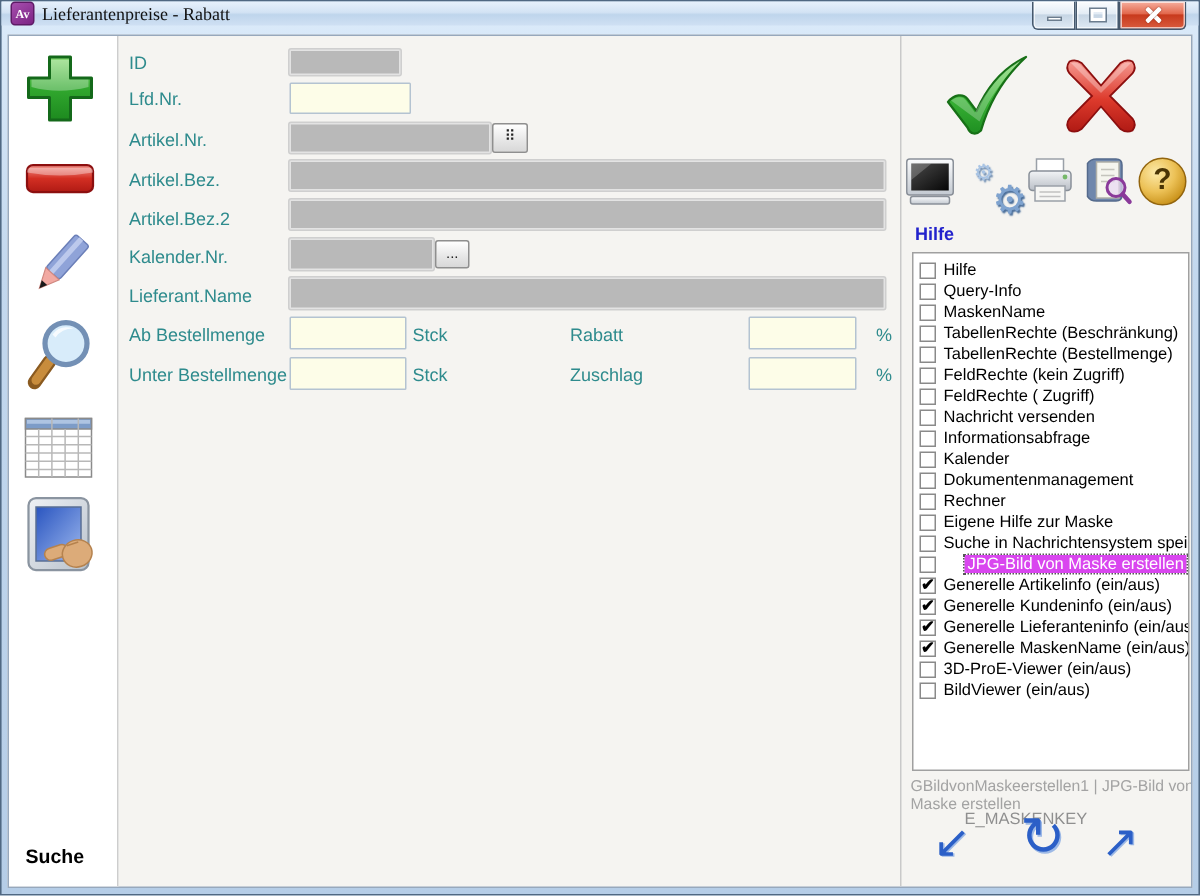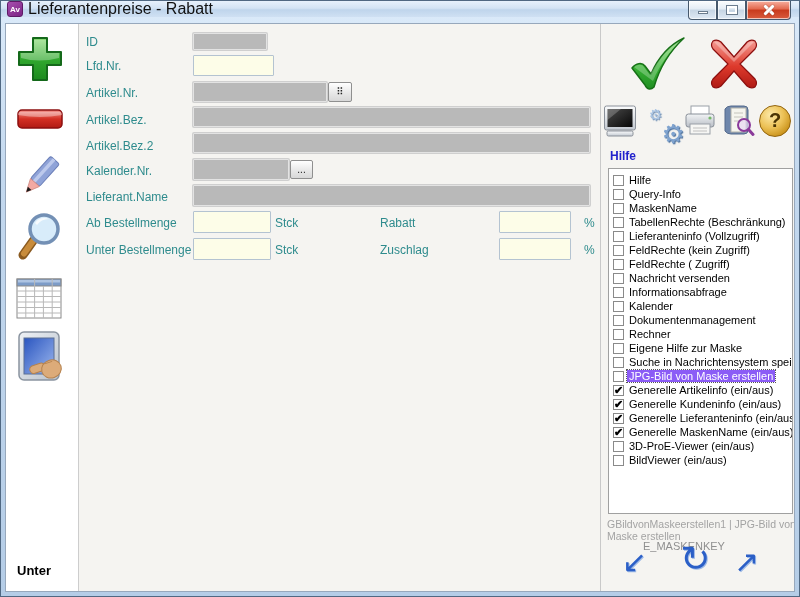--- a/index.html
+++ b/index.html
@@ -5,26 +5,26 @@
   * { margin:0; padding:0; box-sizing:border-box; }
   html,body { width:800px; height:597px; font-family:"Liberation Sans", sans-serif; }
   body { background:#9ab6d2; position:relative; overflow:hidden; }
 
   .window { position:absolute; inset:0; border:1px solid #506882;
             background:linear-gradient(180deg,#dcebfa 0%,#c3d8ee 30%,#b5cde7 100%); }
 
   
   .titlebar { position:absolute; left:0; top:0; right:0; height:16px;
               background:linear-gradient(180deg,#e7f1fc 0%,#d3e3f4 45%,#bfd5ec 55%,#cfe0f3 100%);
-              display:flex; align-items:center; }
+              display:flex; align-items:center;font-family:Liberation Serif, serif; }
   .app-icon { width:16px; height:16px; margin:0 5px 0 6px; border-radius:3px;
               background:linear-gradient(145deg,#a64fae,#7c2384);
               border:1px solid #5e1a66; color:#fff; font-size:8px; font-weight:bold;
               display:flex; align-items:center; justify-content:center; }
-  .title-text { font-size:16px; color:#111; }
+  .title-text { font-size:12px; color:#111; }
   .win-btns { position:absolute; top:0; right:8px; display:flex; height:19px; }
   .wbtn { width:29px; height:19px; border:1px solid #46586c; border-top:none; position:relative;
           background:linear-gradient(#fbfdfe,#e3ecf5 45%,#c6d5e4 50%,#dfe9f4);
           box-shadow:inset 0 0 0 1px rgba(255,255,255,.65); cursor:pointer; }
   .wbtn.min { border-bottom-left-radius:4px; }
   .wbtn.min .bar { position:absolute; left:9px; bottom:5px; width:10px; height:3px; background:#fff;
                    border:1px solid #6b7c8e; }
   .wbtn.max .box { position:absolute; left:9px; top:5px; width:10px; height:8px;
                    border:2px solid #fff; outline:1px solid #6b7c8e; }
   .wbtn.close { width:45px; border-bottom-right-radius:4px;
@@ -57,22 +57,22 @@
 
   
   .bigbtn { position:absolute; cursor:pointer; background:none; border:none; }
   .help-title { position:absolute; left:604px; top:125px; font-size:12px; font-weight:bold; color:#2222cc; }
   .listbox { position:absolute; left:602px; top:144px; width:185px; height:346px;
              background:#fff; border:1px solid #a0a0a0; overflow:hidden; padding-top:4px; }
   .chk-row { display:flex; align-items:center; height:14px; padding-left:4px; cursor:default; }
   .chk { width:11px; height:11px; flex:0 0 11px; border:1px solid #8a8a8a; background:#fff;
          font-size:11px; line-height:9px; text-align:center; color:#000; font-weight:bold; }
   .chk-label { margin-left:5px; font-size:11px; color:#000; white-space:nowrap; overflow:hidden; }
-  .chk-label.selected { background:#8b5cf6; color:#fff; outline:1px dotted #555;
-                        padding:0 2px; margin-left:3px; }
+  .chk-label.selected { background:#d946ef; color:#fff; outline:1px dotted #555;
+                        padding:0 2px; margin-left:19px; }
 
   .foot-note { position:absolute; left:601px; font-size:10.5px; color:#a3a3a3; white-space:nowrap;
                width:188px; overflow:hidden; }
   .foot-key { position:absolute; left:601px; top:516px; font-size:11px; color:#8f8f8f;margin-left:36px; }
   .nav-arrow { position:absolute; font-size:30px; color:#2b5fc7; cursor:pointer; background:none;
                border:none; font-family:"DejaVu Sans", sans-serif;
                text-shadow:1px 1px 0 #9db9e6; line-height:1; }
 
   .gear-wrap { position:relative; width:33px; height:33px; }
   .gear-big { position:absolute; left:0; top:0; font-size:26px; color:#7fa3cf;
@@ -192,21 +192,21 @@
           <rect x="5" y="4" width="40" height="48" rx="5" fill="url(#gsil)" stroke="#8a94a0" stroke-width="1.5"></rect>
           <rect x="10" y="10" width="30" height="36" fill="url(#gscr)" stroke="#5a6f94"></rect>
           <g transform="rotate(-18 34 40)">
             <rect x="16" y="33" width="16" height="8" rx="4" fill="#dcab79" stroke="#b5824e"></rect>
             <ellipse cx="37" cy="42" rx="10" ry="9" fill="#dcab79" stroke="#b5824e"></ellipse>
             <line x1="32" y1="35" x2="40" y2="35" stroke="#b5824e" stroke-width="1"></line>
           </g>
         </svg>
       </button>
 
-      <div class="suche">Unter</div>
+      <div class="suche">Suche</div>
     </div>
 
     <div class="lbl" style="left:80px;top:11px">ID</div>
     <div class="lbl" style="left:80px;top:35px">Lfd.Nr.</div>
     <div class="lbl" style="left:80px;top:62px">Artikel.Nr.</div>
     <div class="lbl" style="left:80px;top:89px">Artikel.Bez.</div>
     <div class="lbl" style="left:80px;top:115px">Artikel.Bez.2</div>
     <div class="lbl" style="left:80px;top:140px">Kalender.Nr.</div>
     <div class="lbl" style="left:80px;top:166px">Lieferant.Name</div>
 
@@ -339,21 +339,21 @@
         <div class="chk-row">
           <span class="chk"></span>
           <span class="chk-label">MaskenName</span>
         </div>
         <div class="chk-row">
           <span class="chk"></span>
           <span class="chk-label">TabellenRechte (Beschränkung)</span>
         </div>
         <div class="chk-row">
           <span class="chk"></span>
-          <span class="chk-label">Lieferanteninfo (Vollzugriff)</span>
+          <span class="chk-label">TabellenRechte (Bestellmenge)</span>
         </div>
         <div class="chk-row">
           <span class="chk"></span>
           <span class="chk-label">FeldRechte (kein Zugriff)</span>
         </div>
         <div class="chk-row">
           <span class="chk"></span>
           <span class="chk-label">FeldRechte ( Zugriff)</span>
         </div>
         <div class="chk-row">

